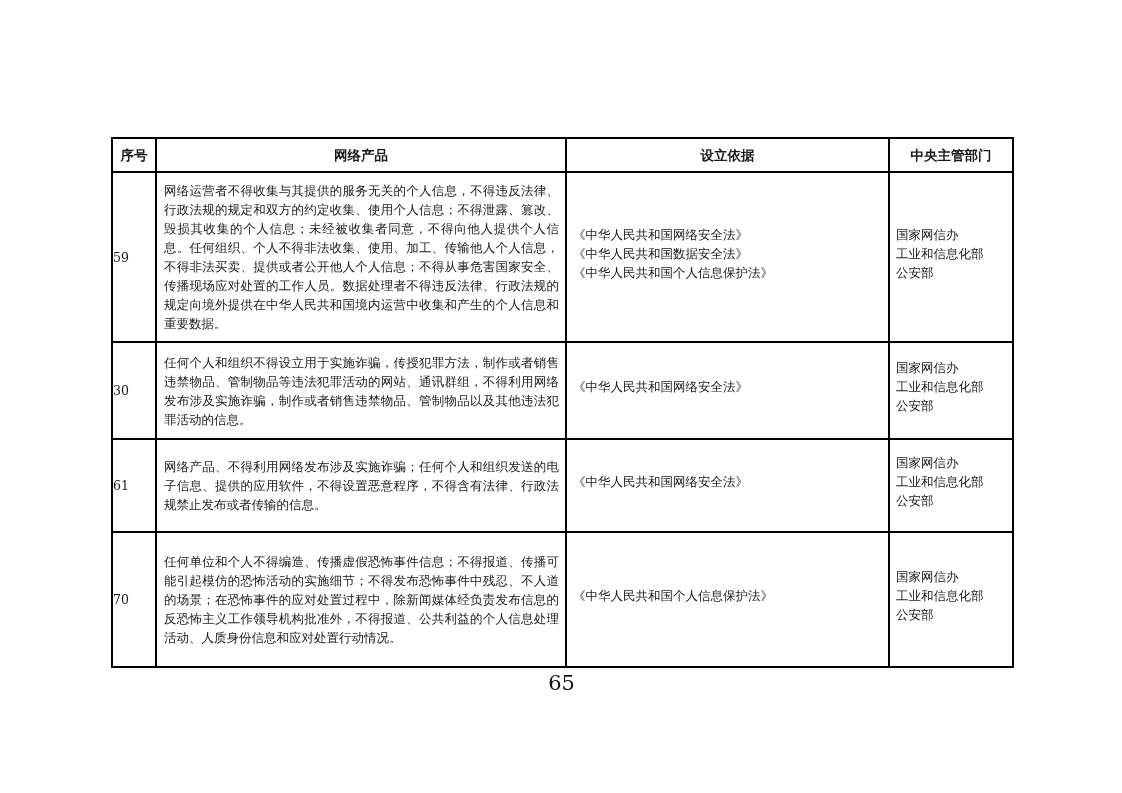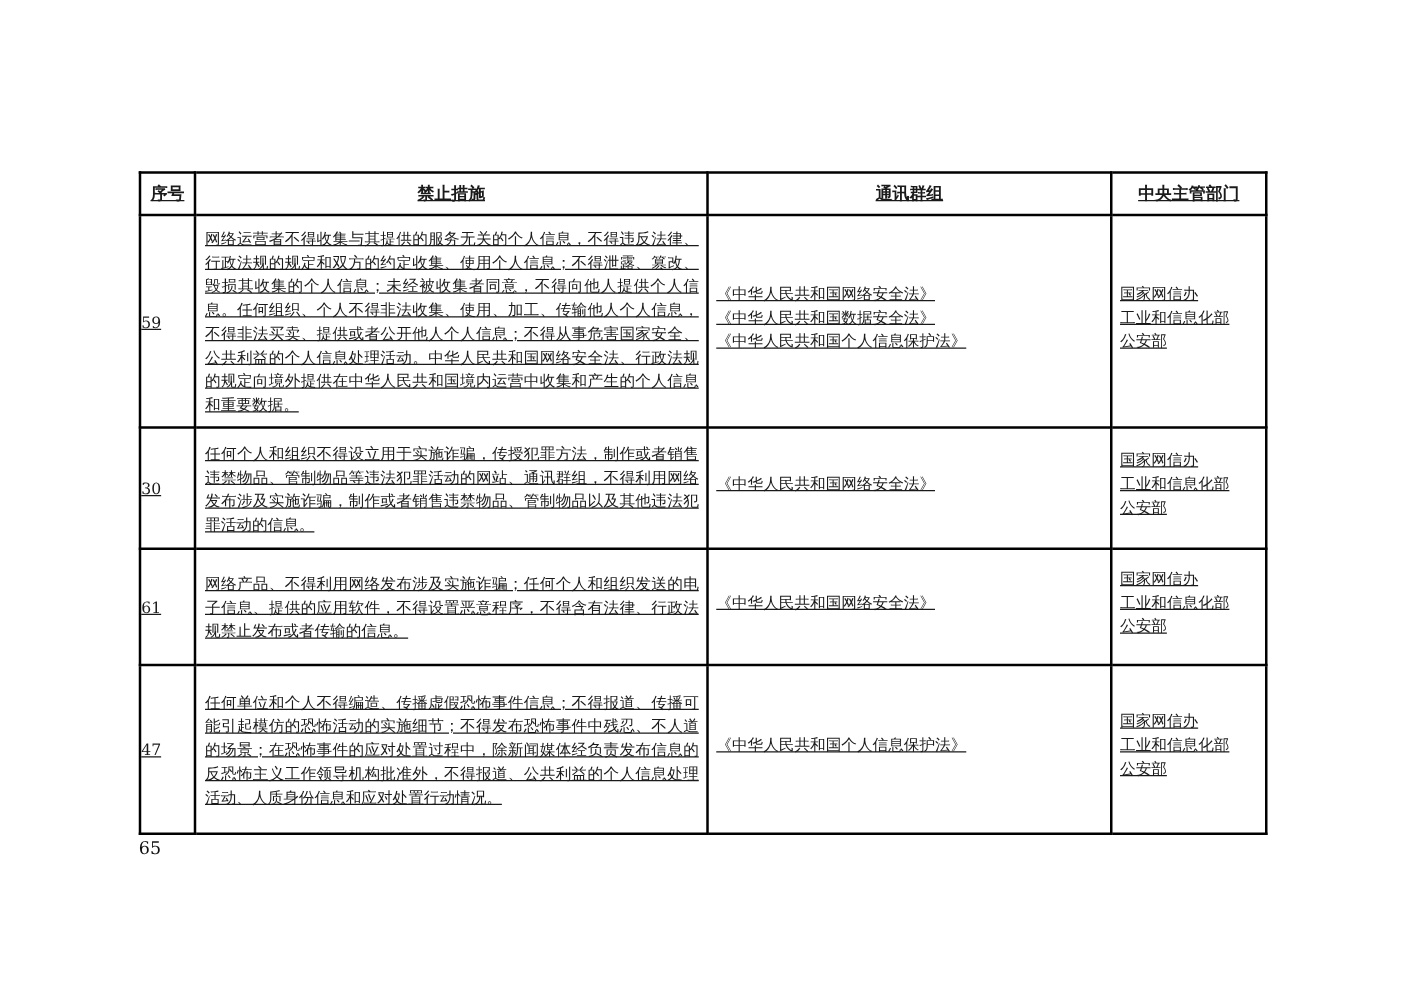--- a/index.html
+++ b/index.html
@@ -23,21 +23,20 @@
   }
   table.rules col.c-id   { width: 44px; }
   table.rules col.c-mea  { width: 410px; }
   table.rules col.c-bas  { width: 323px; }
   table.rules col.c-dep  { width: 124px; }
   table.rules th, table.rules td {
     border: 2px solid #000000;
     vertical-align: middle;
     font-size: 12.5px;
     line-height: 19px;
-    text-decoration: underline;
   }
   table.rules th {
     height: 34px;
     font-weight: bold;
     font-size: 13.5px;
     text-align: center;
     padding: 2px 4px;
   }
   td.cell-id {
     font-family: "DejaVu Serif", "Liberation Serif", serif;
@@ -54,50 +53,50 @@
   }
   tr.row-59 { height: 169px; }
   tr.row-60 { height: 97px; }
   tr.row-61 { height: 93px; }
   tr.row-62 { height: 135px; }
   .page-number {
     position: absolute;
     top: 671px;
     left: 111px;
     width: 901px;
-    text-align: left;
-    font-size: 14px;
+    text-align: center;
+    font-size: 21px;
     font-family: "DejaVu Serif", "Liberation Serif", serif;
     color: #111111;
   }
 </style>
 </head>
 <body>
 
 <div class="page">
 
   <table class="rules">
     <colgroup>
       <col class="c-id">
         <col class="c-mea">
         <col class="c-bas">
         <col class="c-dep">
     </colgroup>
     <thead>
       <tr>
         <th>序号</th>
-        <th>禁止措施</th>
-        <th>通讯群组</th>
+        <th>网络产品</th>
+        <th>设立依据</th>
         <th>中央主管部门</th>
       </tr>
     </thead>
     <tbody>
       <tr class="row-59">
         <td class="cell-id">59</td>
-        <td class="cell-measure">网络运营者不得收集与其提供的服务无关的个人信息，不得违反法律、行政法规的规定和双方的约定收集、使用个人信息；不得泄露、篡改、毁损其收集的个人信息；未经被收集者同意，不得向他人提供个人信息。任何组织、个人不得非法收集、使用、加工、传输他人个人信息，不得非法买卖、提供或者公开他人个人信息；不得从事危害国家安全、公共利益的个人信息处理活动。中华人民共和国网络安全法、行政法规的规定向境外提供在中华人民共和国境内运营中收集和产生的个人信息和重要数据。</td>
+        <td class="cell-measure">网络运营者不得收集与其提供的服务无关的个人信息，不得违反法律、行政法规的规定和双方的约定收集、使用个人信息；不得泄露、篡改、毁损其收集的个人信息；未经被收集者同意，不得向他人提供个人信息。任何组织、个人不得非法收集、使用、加工、传输他人个人信息，不得非法买卖、提供或者公开他人个人信息；不得从事危害国家安全、传播现场应对处置的工作人员。数据处理者不得违反法律、行政法规的规定向境外提供在中华人民共和国境内运营中收集和产生的个人信息和重要数据。</td>
         <td class="cell-basis">《中华人民共和国网络安全法》
 《中华人民共和国数据安全法》
 《中华人民共和国个人信息保护法》</td>
         <td class="cell-dept">国家网信办
 工业和信息化部
 公安部</td>
       </tr>
       <tr class="row-60">
         <td class="cell-id">30</td>
         <td class="cell-measure">任何个人和组织不得设立用于实施诈骗，传授犯罪方法，制作或者销售违禁物品、管制物品等违法犯罪活动的网站、通讯群组，不得利用网络发布涉及实施诈骗，制作或者销售违禁物品、管制物品以及其他违法犯罪活动的信息。</td>
@@ -108,21 +107,21 @@
       </tr>
       <tr class="row-61">
         <td class="cell-id">61</td>
         <td class="cell-measure">网络产品、不得利用网络发布涉及实施诈骗；任何个人和组织发送的电子信息、提供的应用软件，不得设置恶意程序，不得含有法律、行政法规禁止发布或者传输的信息。</td>
         <td class="cell-basis">《中华人民共和国网络安全法》</td>
         <td class="cell-dept">国家网信办
 工业和信息化部
 公安部</td>
       </tr>
       <tr class="row-62">
-        <td class="cell-id">47</td>
+        <td class="cell-id">70</td>
         <td class="cell-measure">任何单位和个人不得编造、传播虚假恐怖事件信息；不得报道、传播可能引起模仿的恐怖活动的实施细节；不得发布恐怖事件中残忍、不人道的场景；在恐怖事件的应对处置过程中，除新闻媒体经负责发布信息的反恐怖主义工作领导机构批准外，不得报道、公共利益的个人信息处理活动、人质身份信息和应对处置行动情况。</td>
         <td class="cell-basis">《中华人民共和国个人信息保护法》</td>
         <td class="cell-dept">国家网信办
 工业和信息化部
 公安部</td>
       </tr>
     </tbody>
   </table>
 
   <div class="page-number">65</div>

